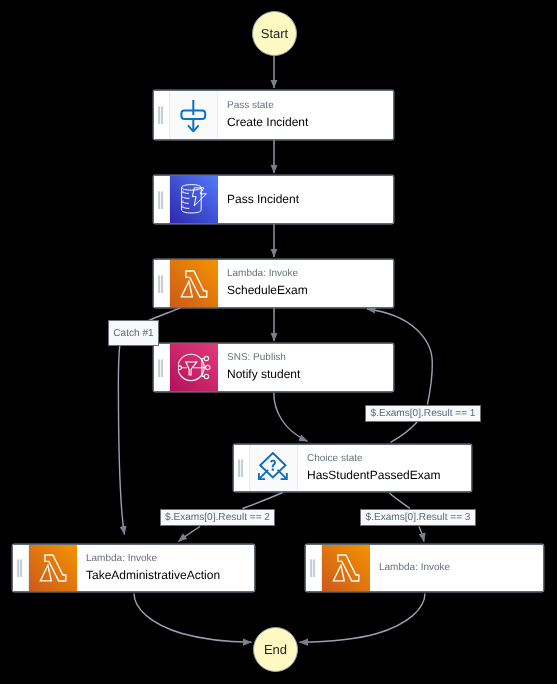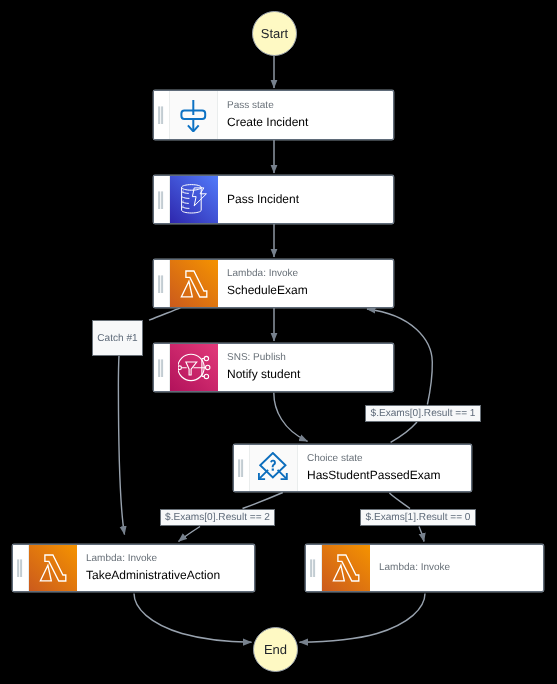--- a/index.html
+++ b/index.html
@@ -229,25 +229,25 @@
   </div>
 
   <div class="terminal" style="left:252px;top:11px;width:45px;height:45px;">
     <span>Start</span>
   </div>
 
   <div class="terminal" style="left:253px;top:627px;width:45px;height:45px;">
     <span>End</span>
   </div>
 
-  <div class="elabel" style="left:92px;top:320px;width:51px;height:36px;">
+  <div class="elabel" style="left:108px;top:320px;width:51px;height:26px;">
     <span>Catch #1</span>
   </div>
   <div class="elabel" style="left:365px;top:405px;width:116px;height:17px;">
     <span>$.Exams[0].Result == 1</span>
   </div>
   <div class="elabel" style="left:160px;top:509px;width:115px;height:17px;">
     <span>$.Exams[0].Result == 2</span>
   </div>
   <div class="elabel" style="left:360px;top:509px;width:116px;height:17px;">
-    <span>$.Exams[1].Result == 0</span>
+    <span>$.Exams[0].Result == 3</span>
   </div>
 </div>
 
 </body></html>

